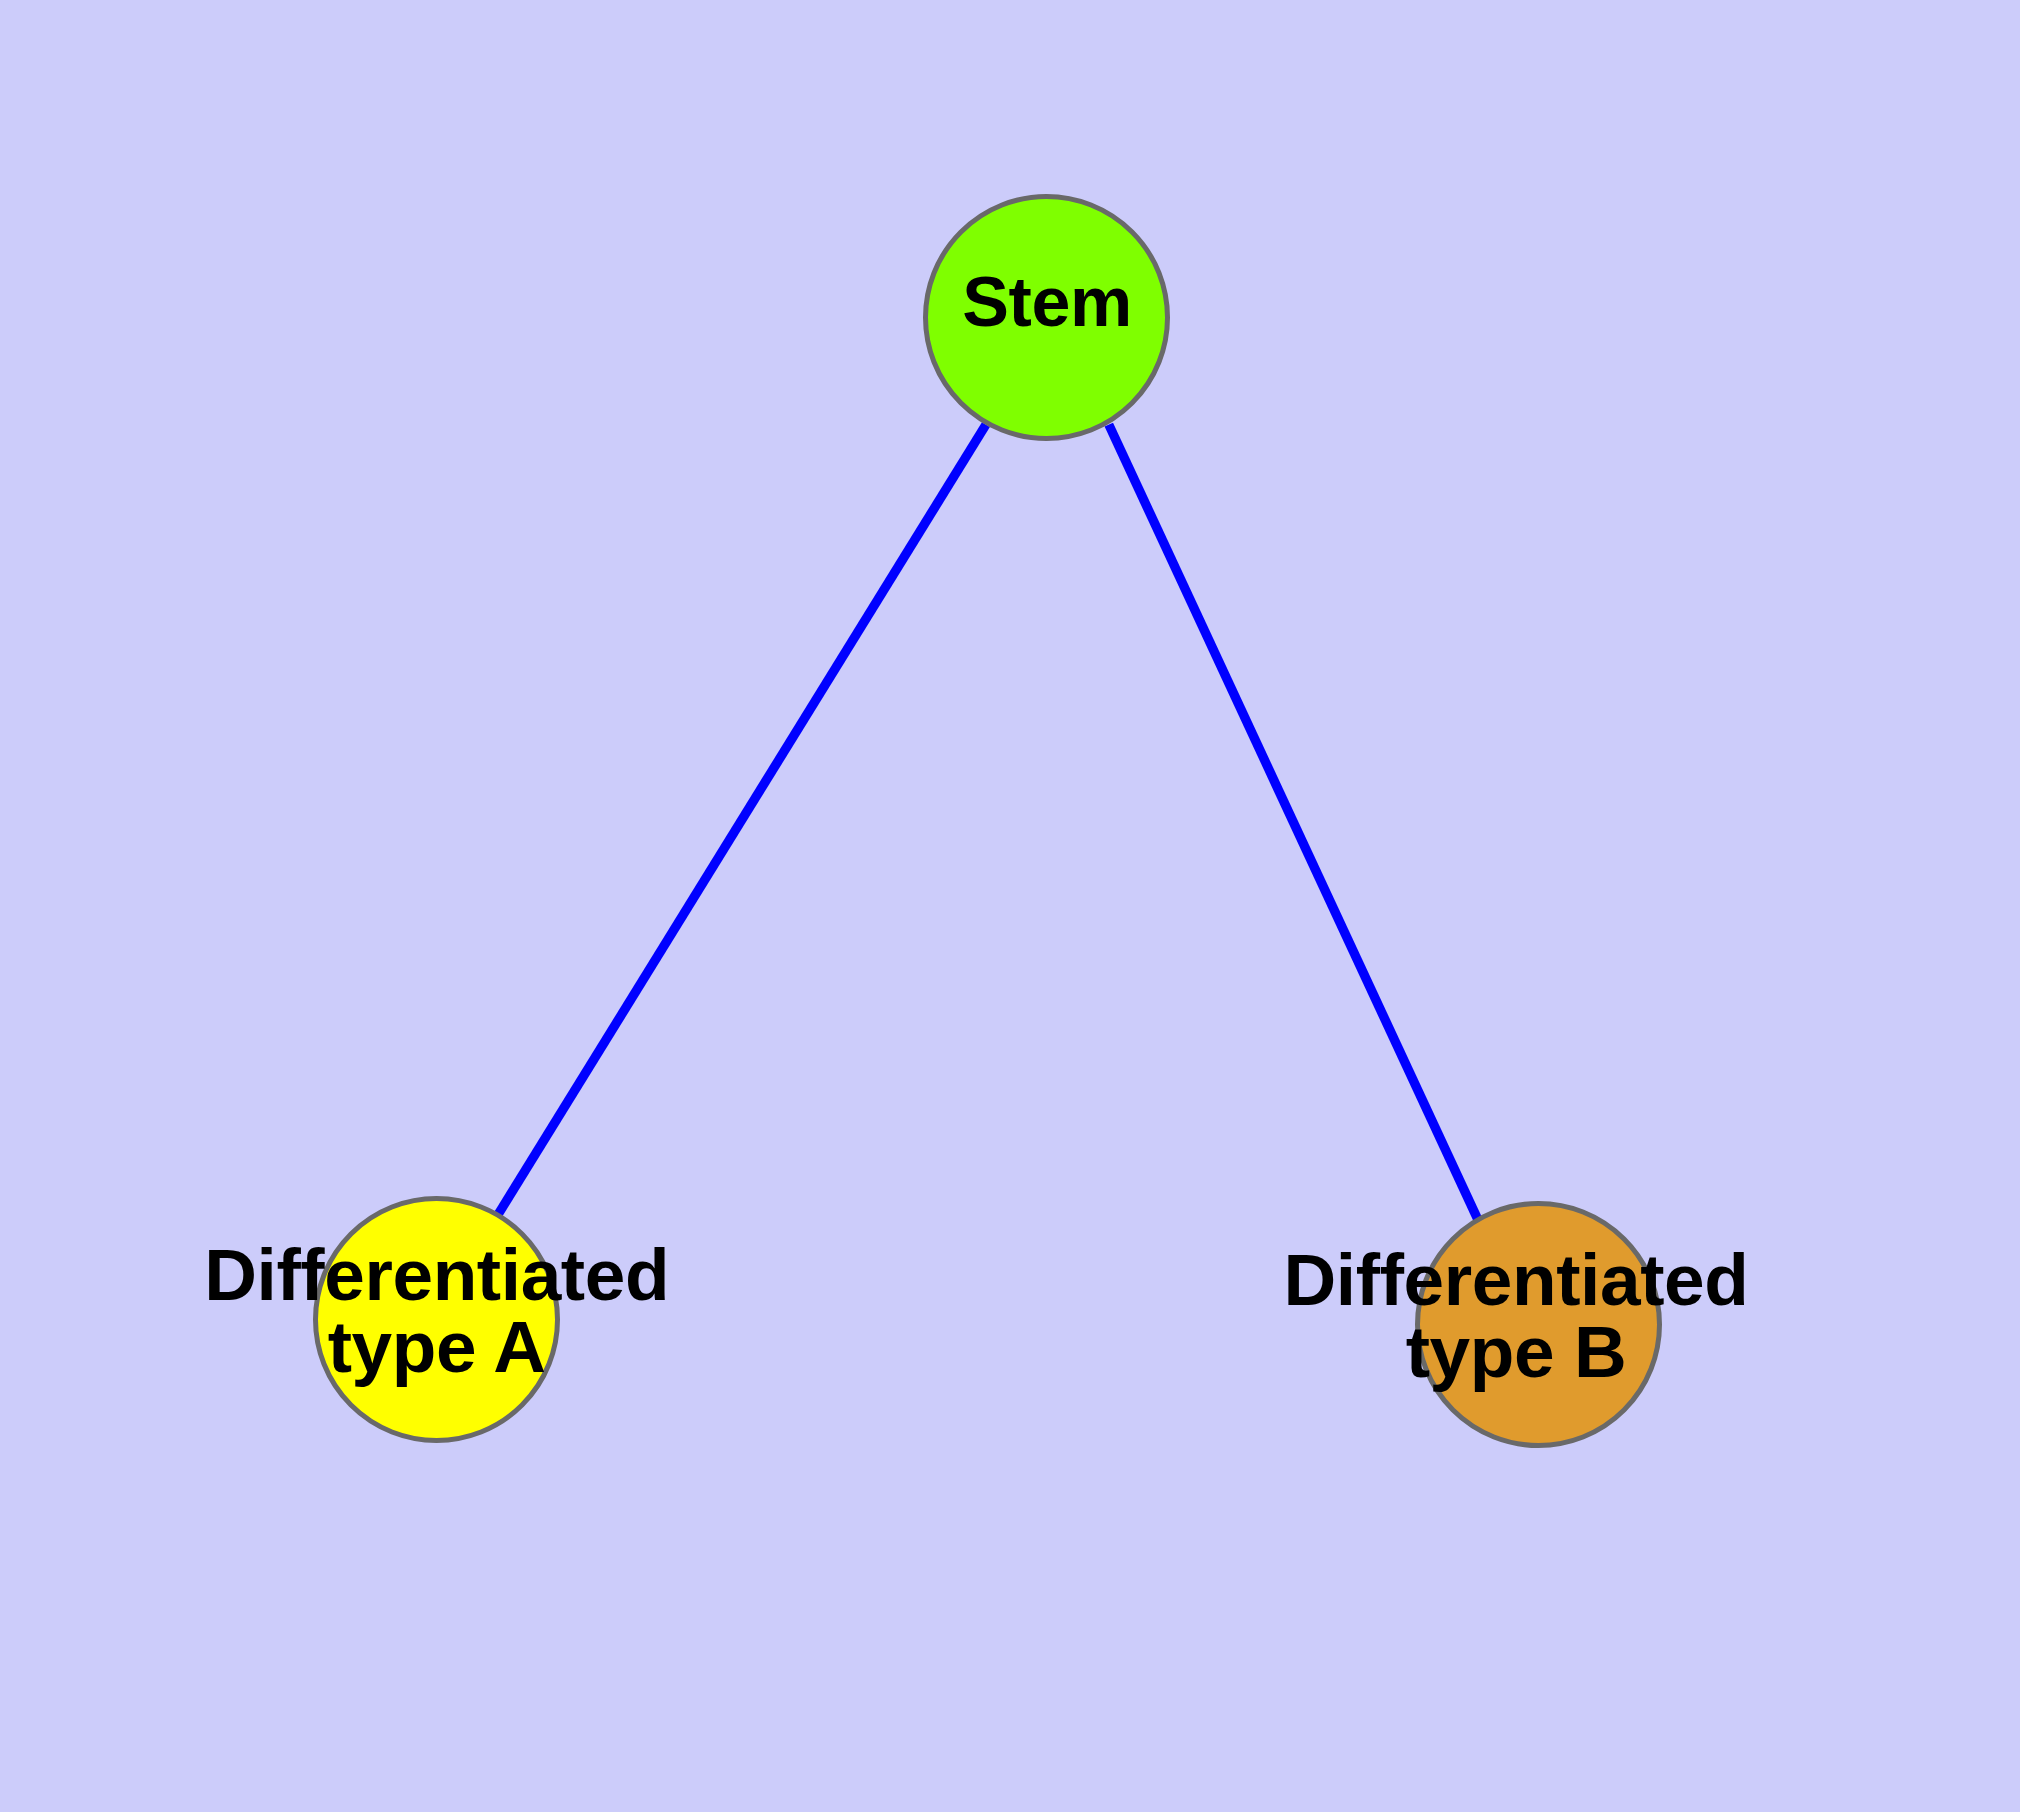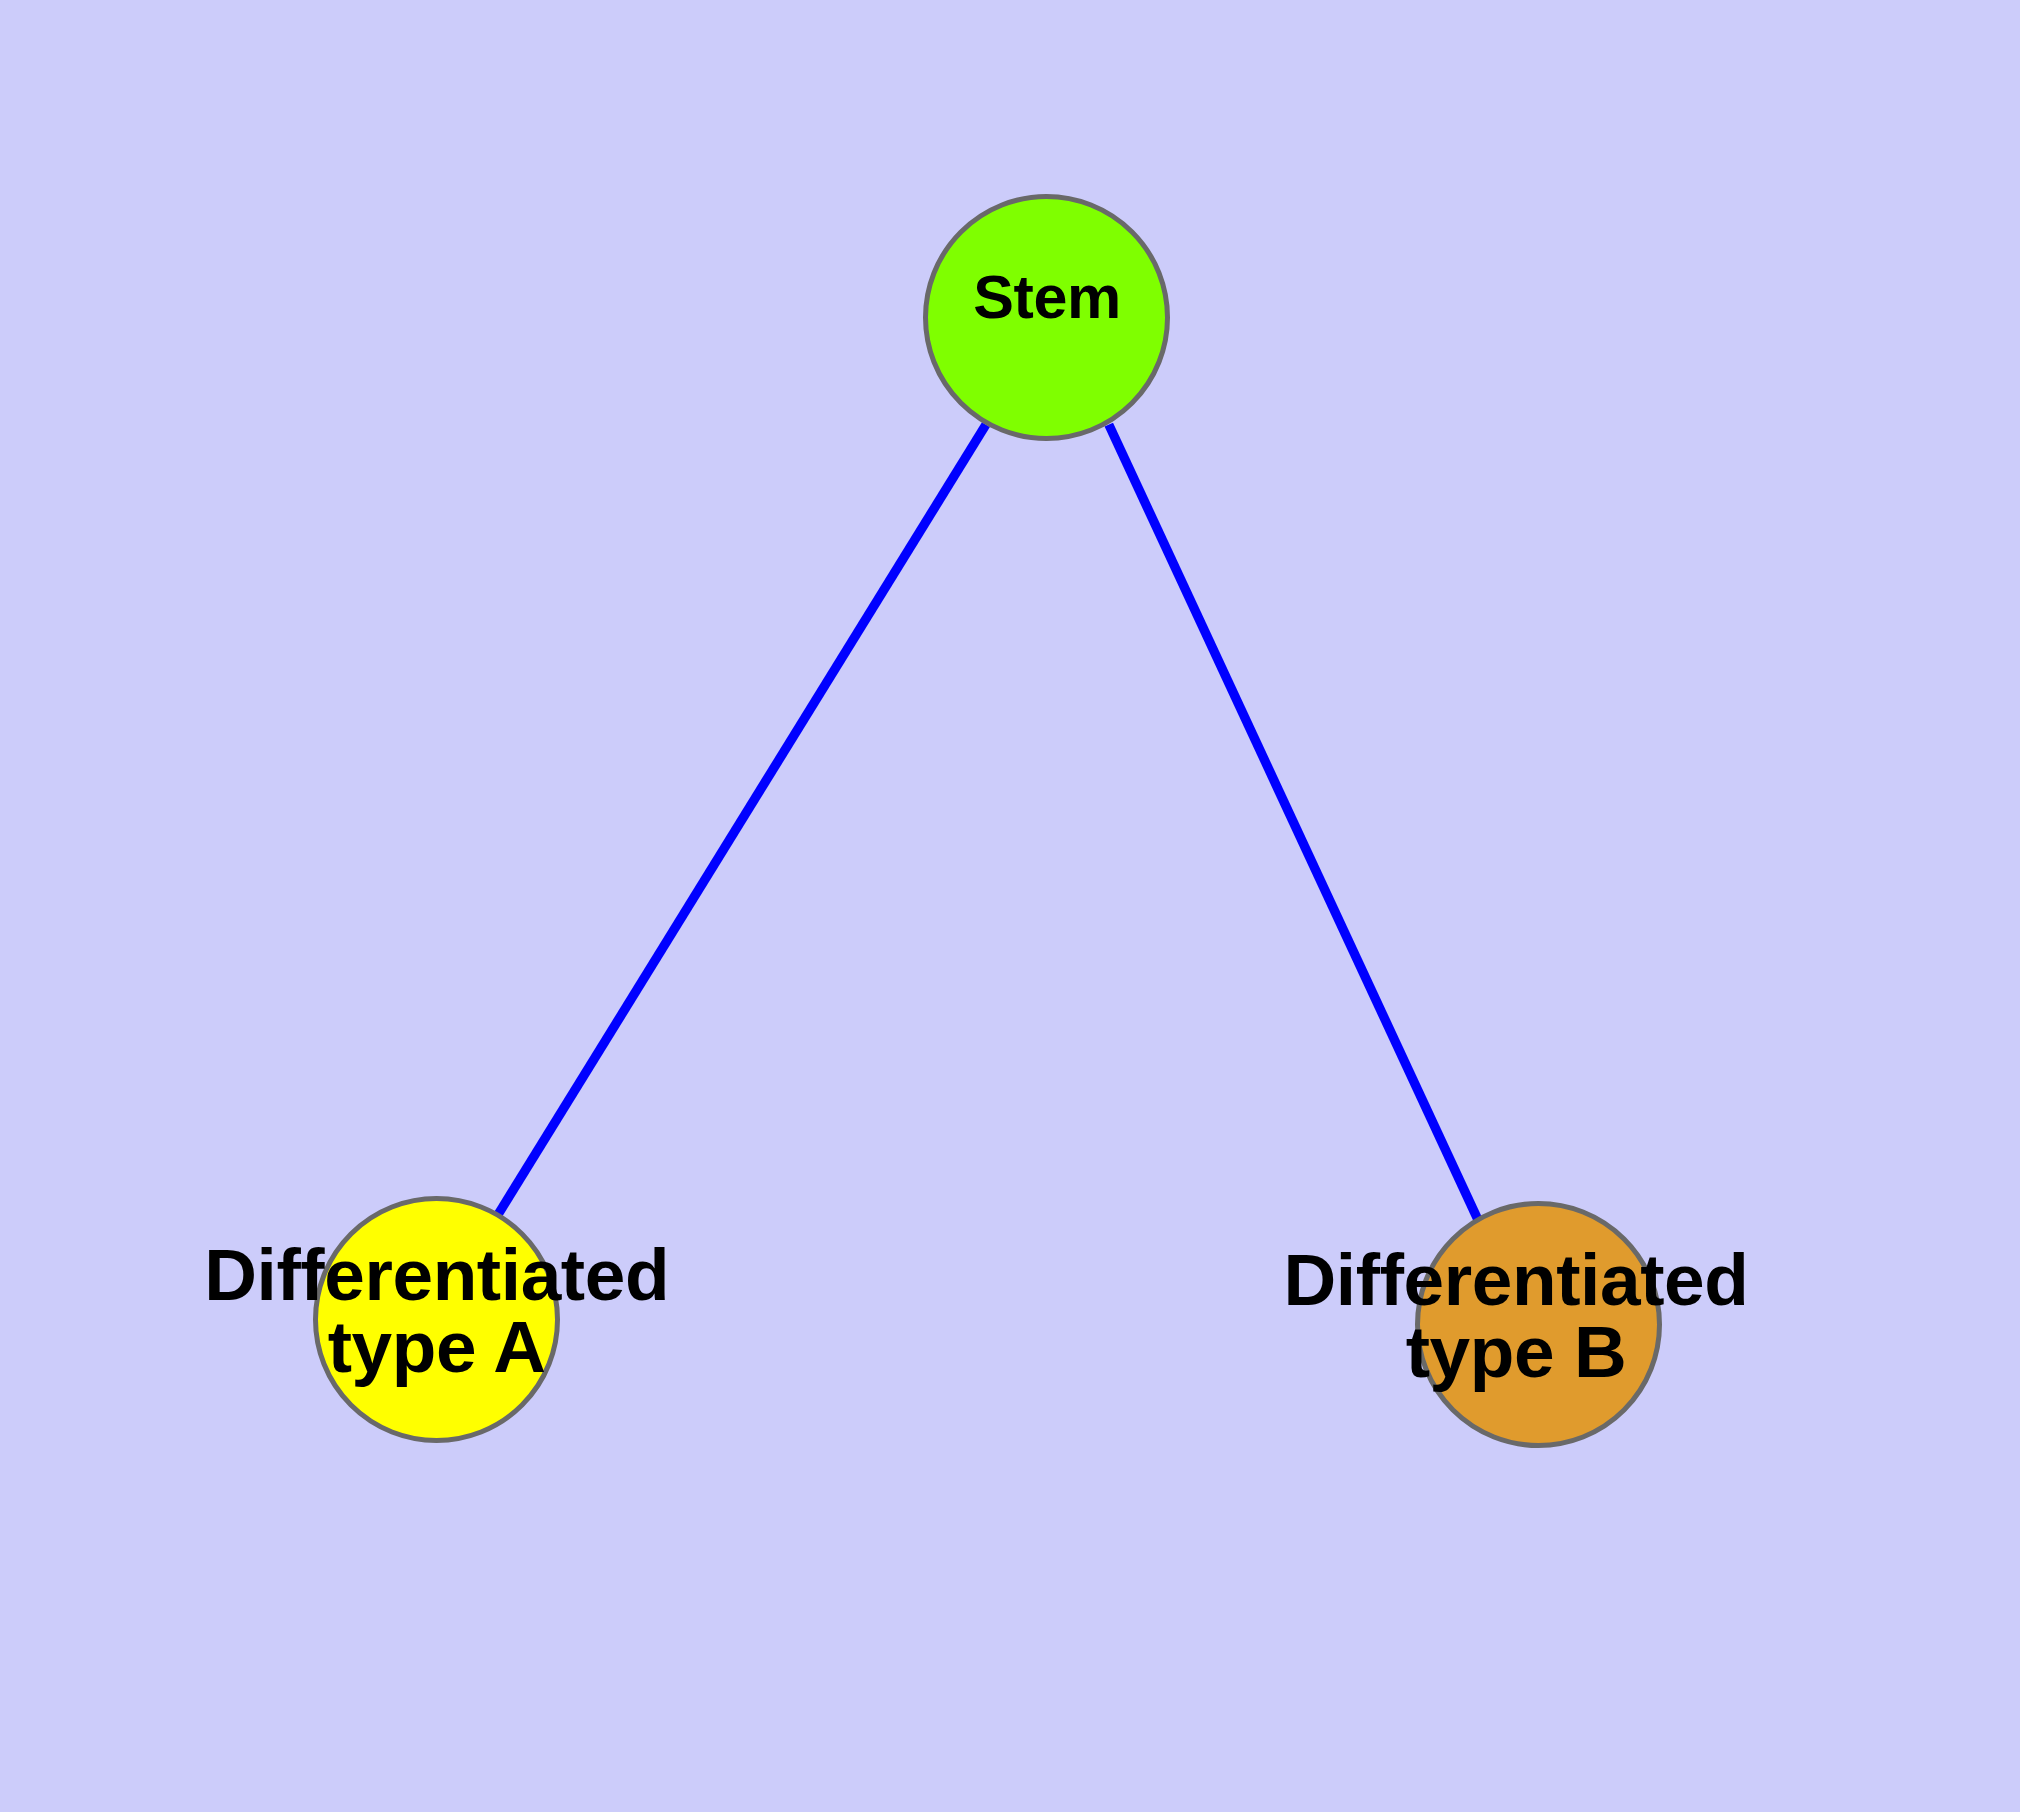--- a/index.html
+++ b/index.html
@@ -57,21 +57,21 @@
     left: 1415px;
     top: 1201px;
     width: 247px;
     height: 247px;
     background: #e09b2d;
   }
   #label-stem {
     left: 623px;
     top: 268px;
     width: 848px;
-    font-size: 61px;
+    font-size: 70px;
   }
   #label-typea {
     left: 12.7px;
     top: 1239px;
     width: 848px;
     font-size: 73px;
   }
   #label-typeb {
     left: 1092px;
     top: 1244px;

